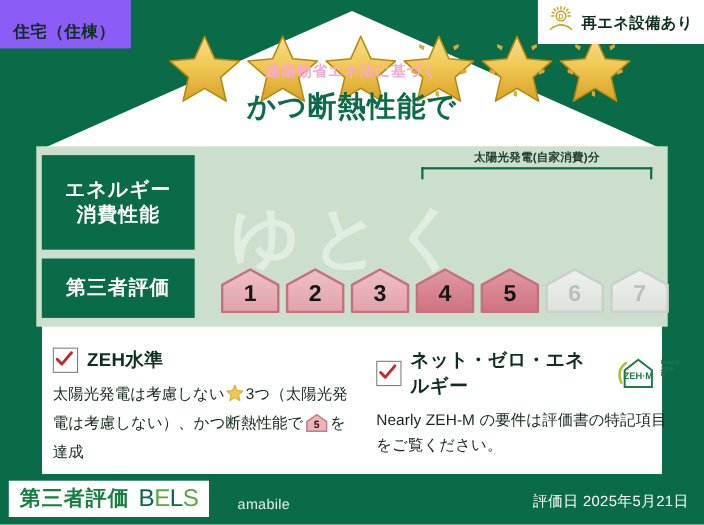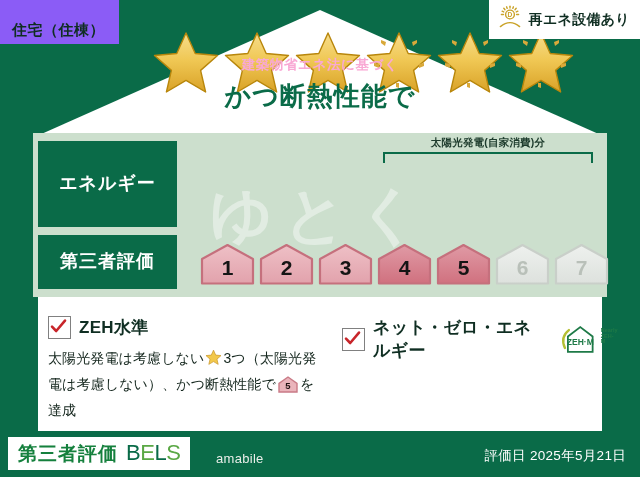--- a/index.html
+++ b/index.html
@@ -205,20 +205,21 @@
     <div class="title-sub">建築物省エネ法に基づく</div>
     <div class="title-main">かつ断熱性能で</div>
   </div>
 
   <div class="panel">
     <div class="watermark">ゆとく</div>
 
     <div class="row row-energy">
       <div class="rowlabel">
         <span>エネルギー</span>
+        <span>消費性能</span>
       </div>
     </div>
 
     <div class="row row-insul">
       <div class="rowlabel small">
         <span>第三者評価</span>
       </div>
     </div>
   </div>
 
@@ -450,20 +451,21 @@
             <path d="M11 28 L11 12.5 L23.5 3 L36 12.5 L36 28 Z" fill="#fff" stroke="#1e7a47" stroke-width="1.8"></path>
             <path d="M12 6 Q3 13 8 24" fill="none" stroke="#b5bf33" stroke-width="2.4" stroke-linecap="round"></path>
             <text x="23.5" y="21" font-size="8.6" font-weight="bold" fill="#1e7a47" text-anchor="middle" font-family="Liberation Sans, sans-serif">ZEH·M</text>
           </svg>
           <span style="display:flex;flex-direction:column;line-height:1.05;margin-bottom:5px;">
             <span style="font-size:5.5px;font-weight:bold;color:#1e7a47;">Nearly</span>
             <span style="font-size:5.5px;font-weight:bold;color:#1e7a47;">ZEH-M</span>
           </span>
         </span>
       </div>
+      <div class="check-body">Nearly ZEH-M の要件は評価書の特記項目をご覧ください。</div>
     </div>
   </div>
 
   <div class="footer">
     <div class="bels">
       <span class="jp">第三者評価</span>
       <span class="mark"><span class="b">B</span><span class="e">E</span><span class="l">L</span><span class="s">S</span></span>
     </div>
     <div class="amabile">amabile</div>
     <div class="evaldate">評価日 2025年5月21日</div>

